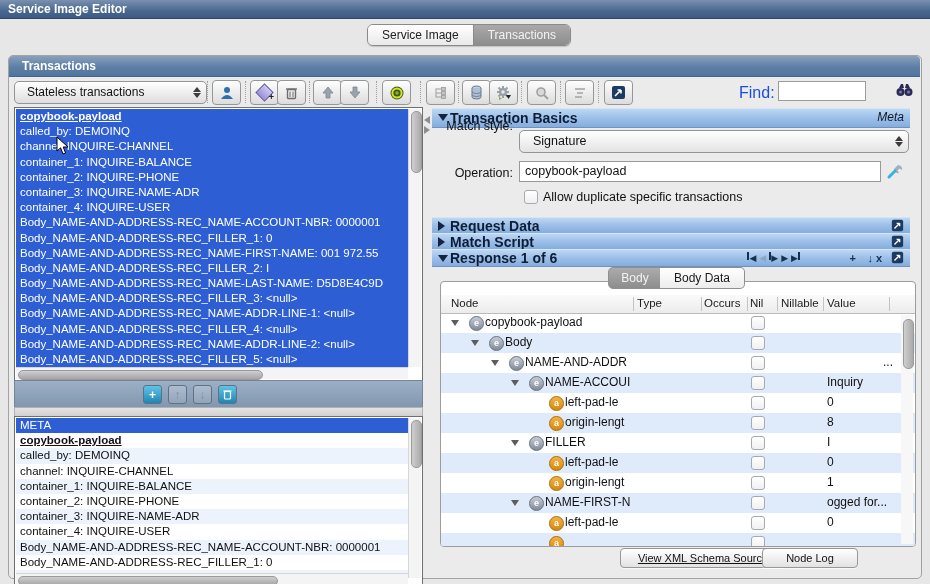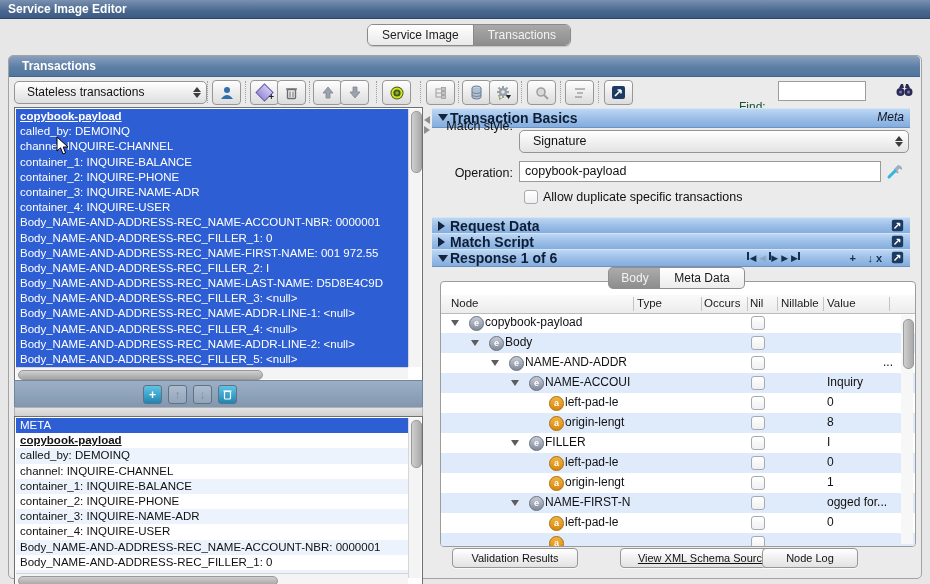--- a/index.html
+++ b/index.html
@@ -33,21 +33,21 @@
   .tbtn{height:23px;width:27px;top:80px;border:1px solid #979797;border-radius:4px;
     background:linear-gradient(#fefefe,#dcdcdc);display:flex;align-items:center;justify-content:center;}
   .tsep{top:81px;width:0;height:22px;border-left:1px dotted #9f9f9f;}
   .dropdown{left:14px;top:81px;width:191px;height:21px;border:1px solid #959595;border-radius:5px;
     background:linear-gradient(#ffffff,#dedede);font-size:12px;}
   .dropdown .val{position:absolute;left:12px;top:3px;color:#111;}
   .stepper{position:absolute;right:5px;top:3px;width:9px;height:15px;display:flex;flex-direction:column;
     align-items:center;justify-content:center;gap:1px;}
   .stepper .up{width:0;height:0;border-left:4px solid transparent;border-right:4px solid transparent;border-bottom:5px solid #3c3c3c;}
   .stepper .dn{width:0;height:0;border-left:4px solid transparent;border-right:4px solid transparent;border-top:5px solid #3c3c3c;}
-  .findlabel{top:100px;font-size:12px;color:#14532d;}
+  .findlabel{top:84px;font-size:16px;color:#1d4ed8;}
   .findinput{left:778px;top:81px;width:80px;height:18px;border:1px solid #9c9c9c;background:#fff;
     font-size:12px;padding:0 3px;}
 
   
   .listbox{left:14px;width:407px;background:#fff;border:1px solid #6f6f6f;overflow:hidden;}
   .lrow{height:15.2px;line-height:15.3px;font-size:11.5px;padding-left:4px;white-space:nowrap;
     color:#111;width:1000px;}
   .lrow.sel{background:#2d5ed3;color:#fff;}
   .lrow.stripe{background:#ecf3fc;}
   .lrow.title{font-weight:bold;text-decoration:underline;}
@@ -504,26 +504,23 @@
       </div>
     <div class="vscroll" style="top:33px;bottom:2px;right:2px;border:none;background:#f7f7f7;">
       <div class="vthumb" style="top:4px;height:48px;"></div>
     </div>
   </div>
 
   <div class="abs rtab on" style="left:608px;width:52px;z-index:5;">
     <span>Body</span>
   </div>
   <div class="abs rtab off" style="left:660px;width:84px;z-index:5;">
-    <span>Meta Data</span>
-  </div>
-
-  <div class="abs macbtn" style="left:452px;width:124px;">
-    <span>Validation Results</span>
-  </div>
+    <span>Body Data</span>
+  </div>
+
   <div class="abs macbtn" style="left:620px;width:164px;text-decoration:underline;">
     <span>View XML Schema Source</span>
   </div>
   <div class="abs macbtn" style="left:762px;width:94px;">
     <span>Node Log</span>
   </div>
 
   <svg class="abs" style="left:56px;top:136px;z-index:9;" width="14" height="20" viewBox="0 0 14 20">
     <path d="M1 1 L1 15 L4.6 11.8 L7 18 L9.6 17 L7.2 11 L12 11 Z" fill="#fff" stroke="#000" stroke-width="1"></path>
   </svg>

